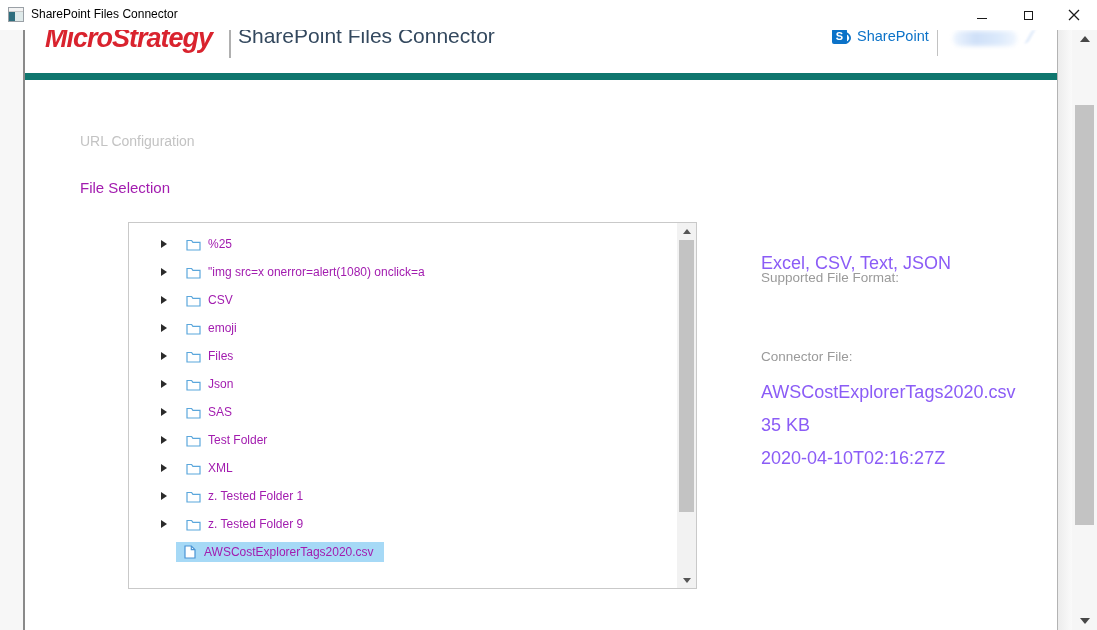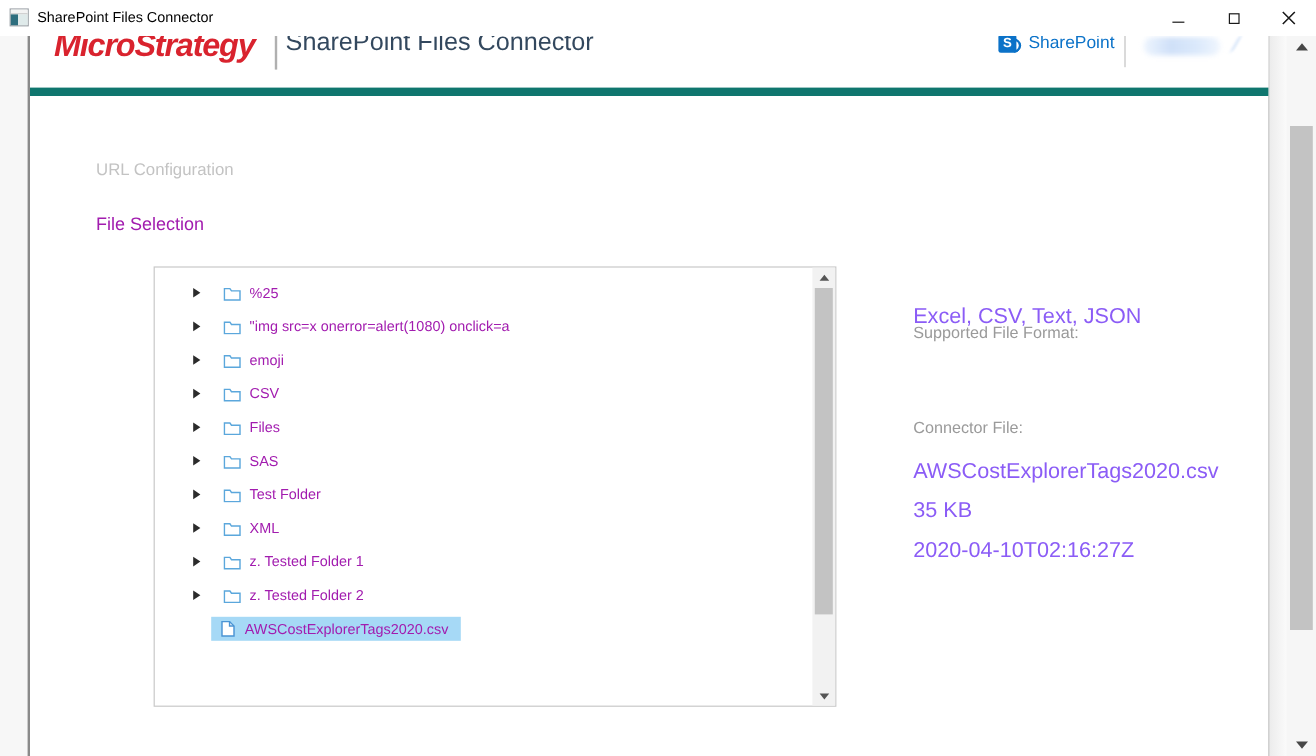--- a/index.html
+++ b/index.html
@@ -138,47 +138,56 @@
           </span>
         <span class="lbl">"img src=x onerror=alert(1080) onclick=a</span>
       </div>
       <div class="tree-row">
         <span class="tw"></span>
         <span class="fic">
             <svg width="15" height="13" viewBox="0 0 15 13">
               <path d="M1 2.5 h4.6 l1.3 1.9 H14 V12 H1 Z" fill="none" stroke="#5BA7DC" stroke-width="1.2"></path>
             </svg>
           </span>
+        <span class="lbl">CSV</span>
+      </div>
+      <div class="tree-row">
+        <span class="tw"></span>
+        <span class="fic">
+            <svg width="15" height="13" viewBox="0 0 15 13">
+              <path d="M1 2.5 h4.6 l1.3 1.9 H14 V12 H1 Z" fill="none" stroke="#5BA7DC" stroke-width="1.2"></path>
+            </svg>
+          </span>
         <span class="lbl">emoji</span>
       </div>
       <div class="tree-row">
         <span class="tw"></span>
         <span class="fic">
             <svg width="15" height="13" viewBox="0 0 15 13">
               <path d="M1 2.5 h4.6 l1.3 1.9 H14 V12 H1 Z" fill="none" stroke="#5BA7DC" stroke-width="1.2"></path>
             </svg>
           </span>
-        <span class="lbl">CSV</span>
-      </div>
-      <div class="tree-row">
-        <span class="tw"></span>
-        <span class="fic">
-            <svg width="15" height="13" viewBox="0 0 15 13">
-              <path d="M1 2.5 h4.6 l1.3 1.9 H14 V12 H1 Z" fill="none" stroke="#5BA7DC" stroke-width="1.2"></path>
-            </svg>
-          </span>
         <span class="lbl">Files</span>
       </div>
       <div class="tree-row">
         <span class="tw"></span>
         <span class="fic">
             <svg width="15" height="13" viewBox="0 0 15 13">
               <path d="M1 2.5 h4.6 l1.3 1.9 H14 V12 H1 Z" fill="none" stroke="#5BA7DC" stroke-width="1.2"></path>
             </svg>
           </span>
+        <span class="lbl">Json</span>
+      </div>
+      <div class="tree-row">
+        <span class="tw"></span>
+        <span class="fic">
+            <svg width="15" height="13" viewBox="0 0 15 13">
+              <path d="M1 2.5 h4.6 l1.3 1.9 H14 V12 H1 Z" fill="none" stroke="#5BA7DC" stroke-width="1.2"></path>
+            </svg>
+          </span>
         <span class="lbl">SAS</span>
       </div>
       <div class="tree-row">
         <span class="tw"></span>
         <span class="fic">
             <svg width="15" height="13" viewBox="0 0 15 13">
               <path d="M1 2.5 h4.6 l1.3 1.9 H14 V12 H1 Z" fill="none" stroke="#5BA7DC" stroke-width="1.2"></path>
             </svg>
           </span>
         <span class="lbl">Test Folder</span>
@@ -201,21 +210,21 @@
           </span>
         <span class="lbl">z. Tested Folder 1</span>
       </div>
       <div class="tree-row">
         <span class="tw"></span>
         <span class="fic">
             <svg width="15" height="13" viewBox="0 0 15 13">
               <path d="M1 2.5 h4.6 l1.3 1.9 H14 V12 H1 Z" fill="none" stroke="#5BA7DC" stroke-width="1.2"></path>
             </svg>
           </span>
-        <span class="lbl">z. Tested Folder 2</span>
+        <span class="lbl">z. Tested Folder 9</span>
       </div>
 
       <div class="tree-row file-row">
         <span class="sel">
           <span class="fic">
             <svg width="12" height="14" viewBox="0 0 12 14">
                 <path d="M1 1 h6.3 L11 4.7 V13 H1 Z" fill="#ffffff" stroke="#4A94D4" stroke-width="1.2"></path>
                 <path d="M7.3 1 V4.7 H11" fill="none" stroke="#4A94D4" stroke-width="1.2"></path>
               </svg>
           </span>

